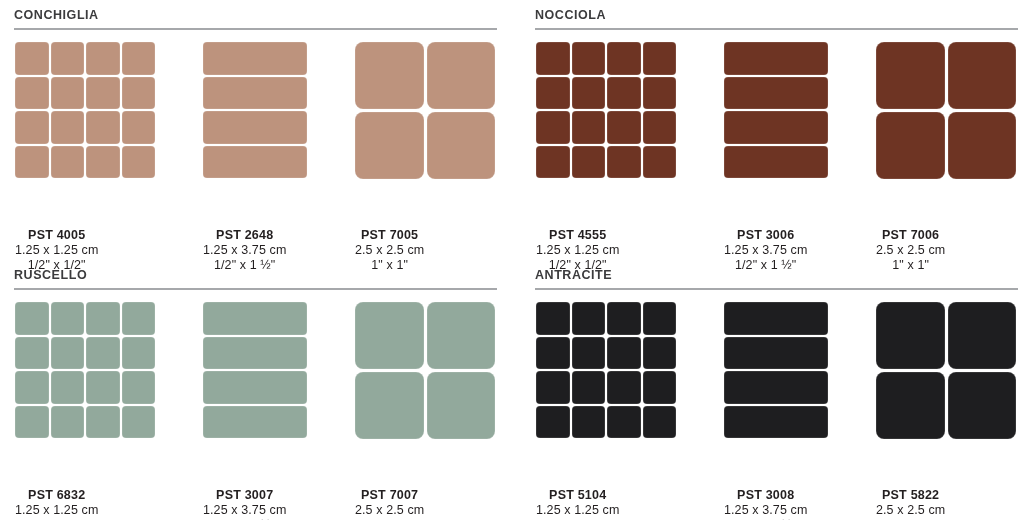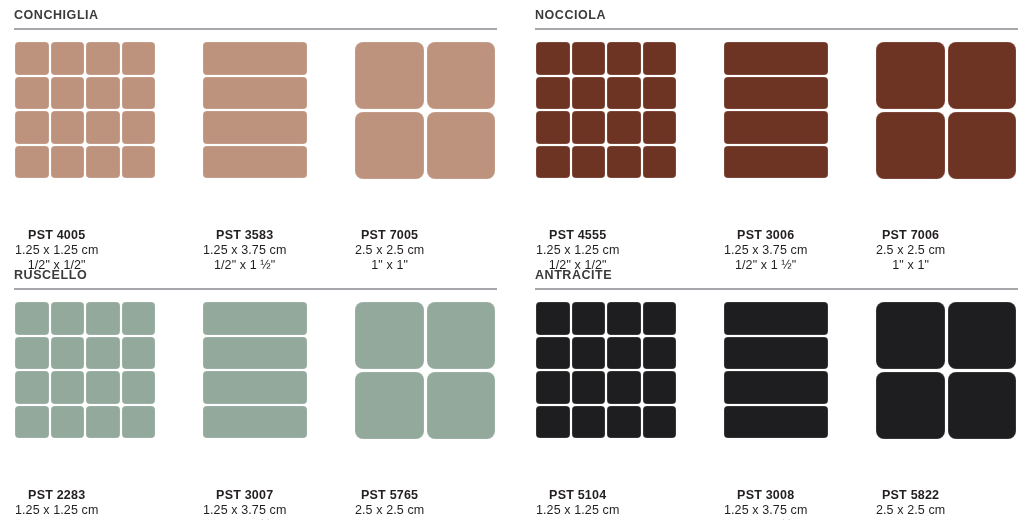--- a/index.html
+++ b/index.html
@@ -152,21 +152,21 @@
     </div>
 
     <div class="swatch-block fmt-3005">
       <div class="tile-grid">
           <div class="tile" style="background: rgb(189, 147, 125);"></div>
           <div class="tile" style="background: rgb(189, 147, 125);"></div>
           <div class="tile" style="background: rgb(189, 147, 125);"></div>
           <div class="tile" style="background: rgb(189, 147, 125);"></div>
         </div>
       <div class="caption">
-        <div class="code">PST 3583</div>
+        <div class="code">PST 2648</div>
         <div class="dim">1.25 x 3.75 cm</div>
         <div class="dim">1/2" x  1 ½"</div>
       </div>
     </div>
 
     <div class="swatch-block fmt-7005">
       <div class="tile-grid">
           <div class="tile" style="background: rgb(189, 147, 125);"></div>
           <div class="tile" style="background: rgb(189, 147, 125);"></div>
           <div class="tile" style="background: rgb(189, 147, 125);"></div>
@@ -256,21 +256,21 @@
           <div class="tile" style="background: rgb(146, 169, 156);"></div>
           <div class="tile" style="background: rgb(146, 169, 156);"></div>
           <div class="tile" style="background: rgb(146, 169, 156);"></div>
           <div class="tile" style="background: rgb(146, 169, 156);"></div>
           <div class="tile" style="background: rgb(146, 169, 156);"></div>
           <div class="tile" style="background: rgb(146, 169, 156);"></div>
           <div class="tile" style="background: rgb(146, 169, 156);"></div>
           <div class="tile" style="background: rgb(146, 169, 156);"></div>
         </div>
       <div class="caption">
-        <div class="code">PST 2283</div>
+        <div class="code">PST 6832</div>
         <div class="dim">1.25 x 1.25 cm</div>
         <div class="dim">1/2" x 1/2"</div>
       </div>
     </div>
 
     <div class="swatch-block fmt-3005">
       <div class="tile-grid">
           <div class="tile" style="background: rgb(146, 169, 156);"></div>
           <div class="tile" style="background: rgb(146, 169, 156);"></div>
           <div class="tile" style="background: rgb(146, 169, 156);"></div>
@@ -284,21 +284,21 @@
     </div>
 
     <div class="swatch-block fmt-7005">
       <div class="tile-grid">
           <div class="tile" style="background: rgb(146, 169, 156);"></div>
           <div class="tile" style="background: rgb(146, 169, 156);"></div>
           <div class="tile" style="background: rgb(146, 169, 156);"></div>
           <div class="tile" style="background: rgb(146, 169, 156);"></div>
         </div>
       <div class="caption">
-        <div class="code">PST 5765</div>
+        <div class="code">PST 7007</div>
         <div class="dim">2.5 x 2.5 cm</div>
         <div class="dim">1" x 1"</div>
       </div>
     </div>
   </div>
 
   <div class="section col-right row-bottom">
     <div class="section-header">ANTRACITE</div>
     <div class="section-rule"></div>
 

